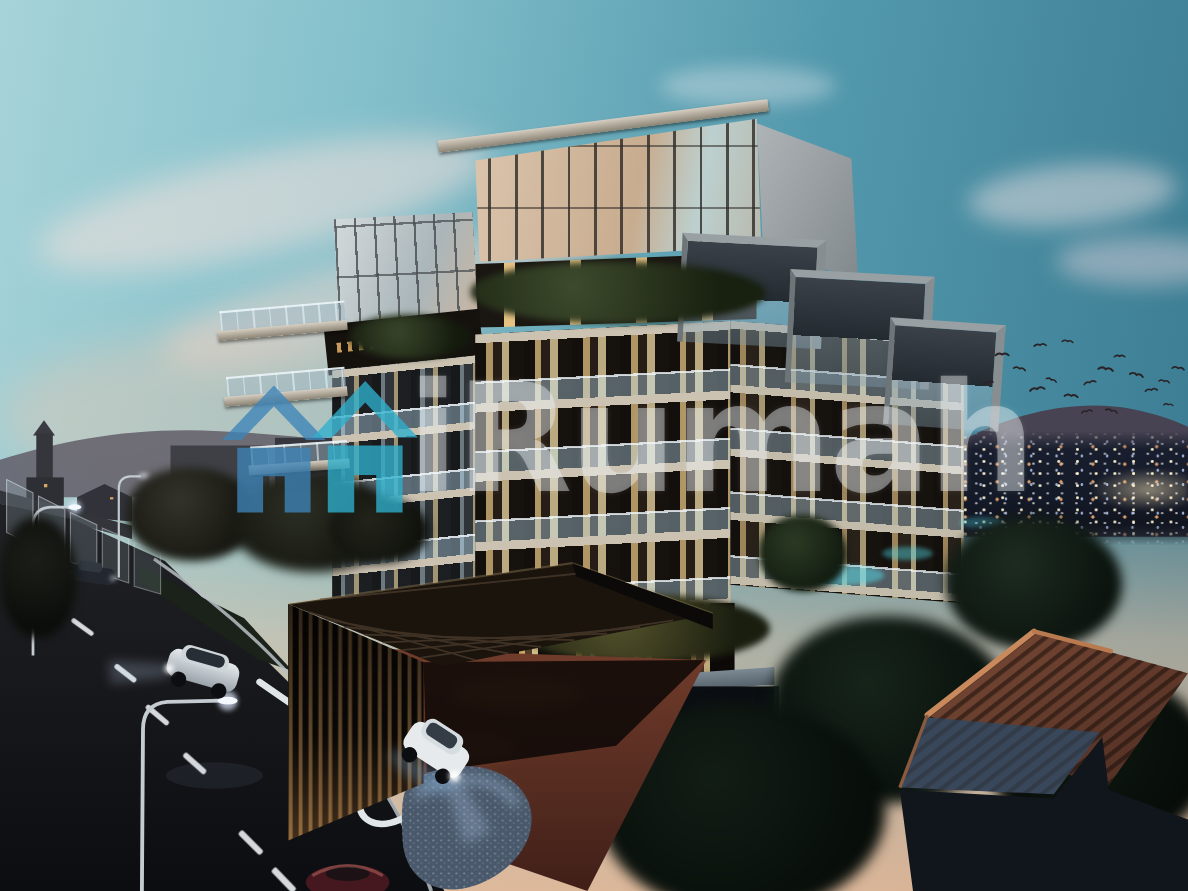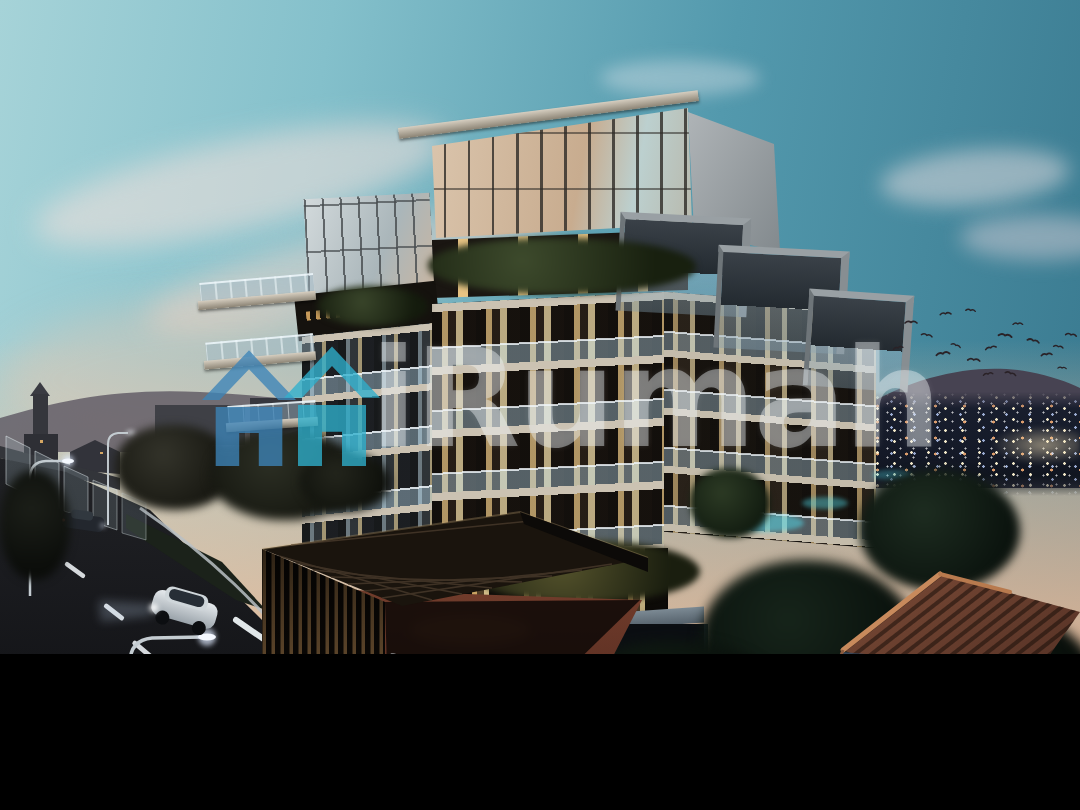--- a/index.html
+++ b/index.html
@@ -1,16 +1,16 @@
 <!DOCTYPE html>
 <html><head>
 <meta charset="utf-8">
 <style>
   html,body{margin:0;padding:0;background:#000;}
-  .scene{position:relative;width:1080px;height:654px;overflow:hidden;font-family:"DejaVu Sans",sans-serif;
+  .scene{position:relative;width:1080px;height:810px;overflow:hidden;font-family:"DejaVu Sans",sans-serif;
     background:
       linear-gradient(180deg, rgba(255,200,160,0) 52%, rgba(246,198,162,.55) 72%, rgba(243,188,150,.85) 100%),
       linear-gradient(100deg, #a6d3d8 0%, #84c0cb 28%, #5399ad 62%, #39798f 100%);}
   .abs{position:absolute;}
   .cloud{position:absolute;border-radius:50%;}
   .tree{position:absolute;border-radius:48% 52% 50% 50%;}
   
   .colL{background:
       repeating-linear-gradient(180deg, rgba(0,0,0,0) 0 42px, rgba(242,248,252,.8) 42px 44px, rgba(0,0,0,0) 44px 60px),
       repeating-linear-gradient(180deg, #cbc2b2 0 7px, rgba(18,16,14,.28) 7px 42px, rgba(152,178,192,.5) 42px 60px),

